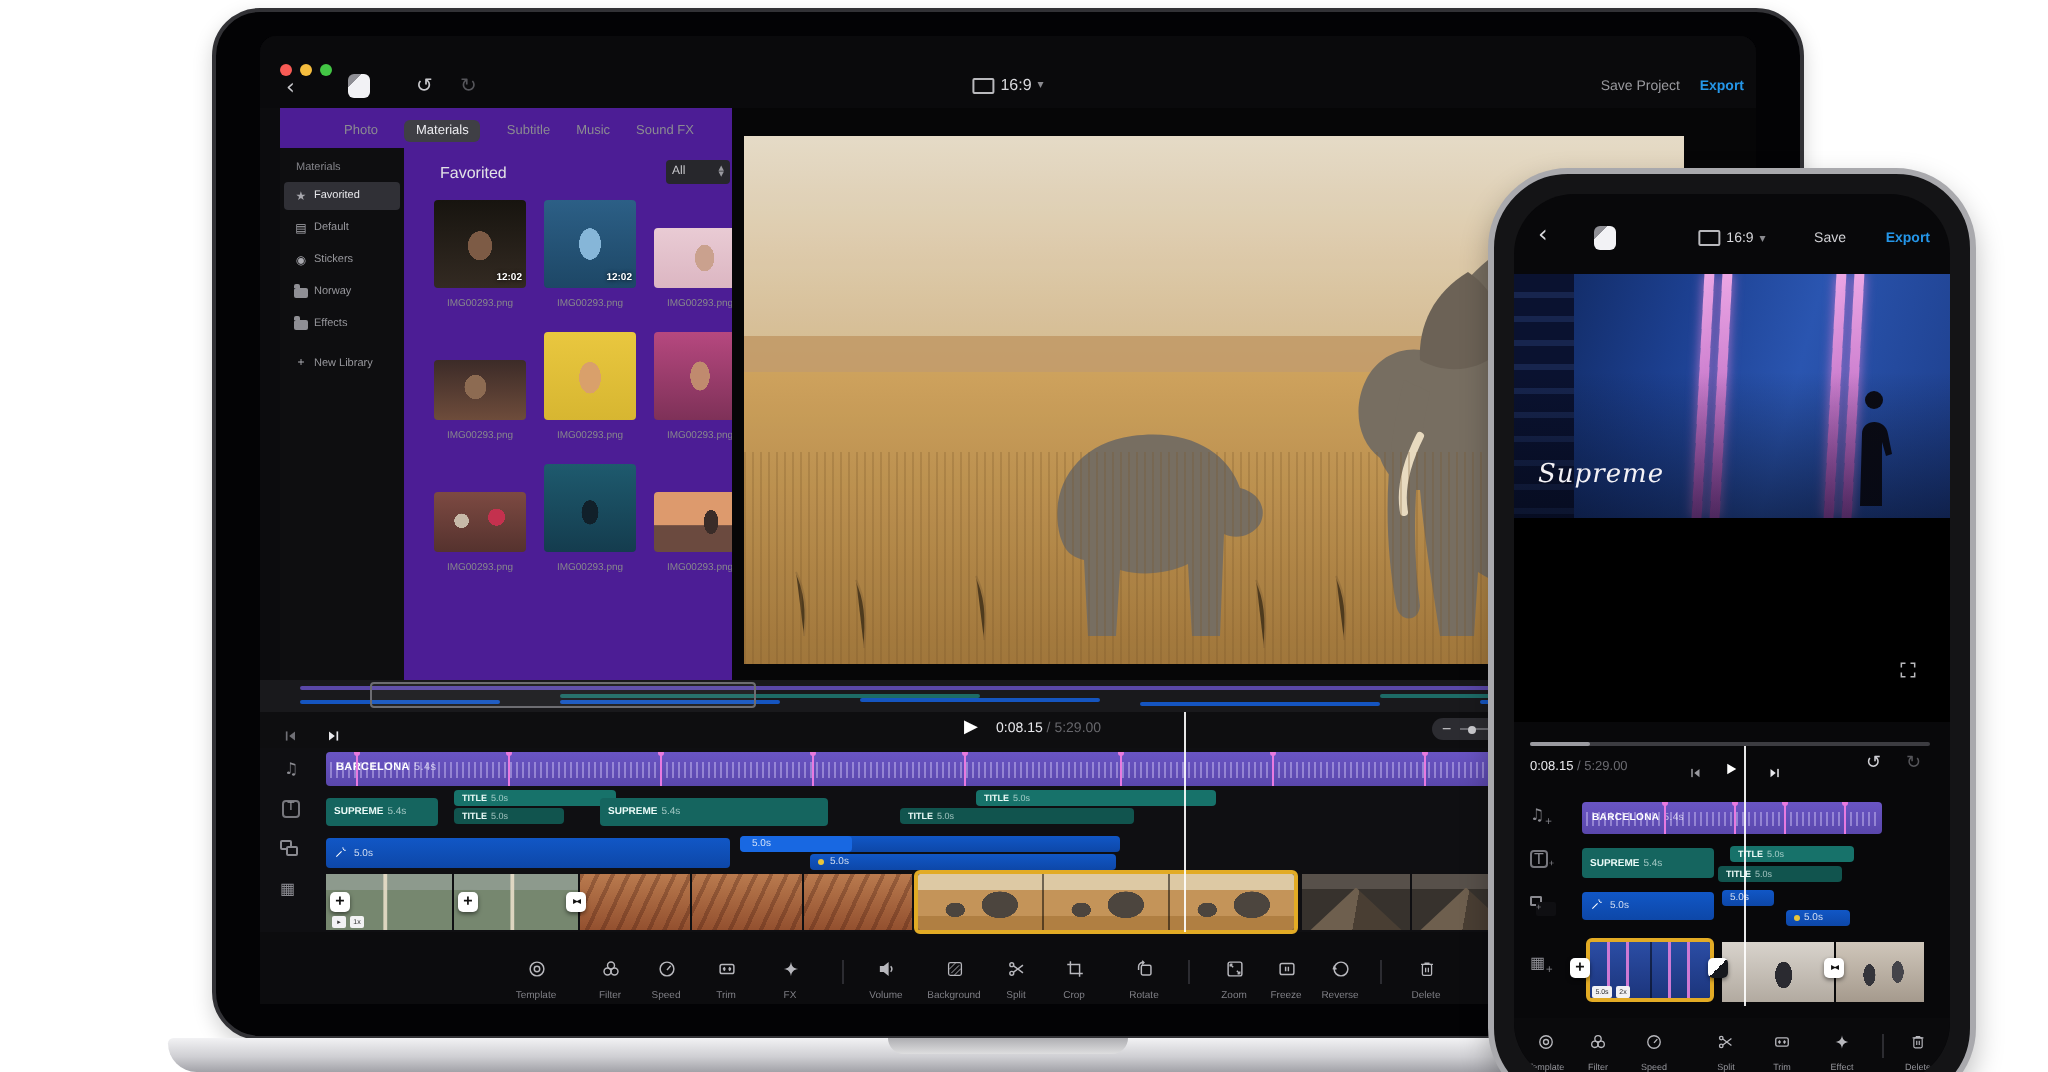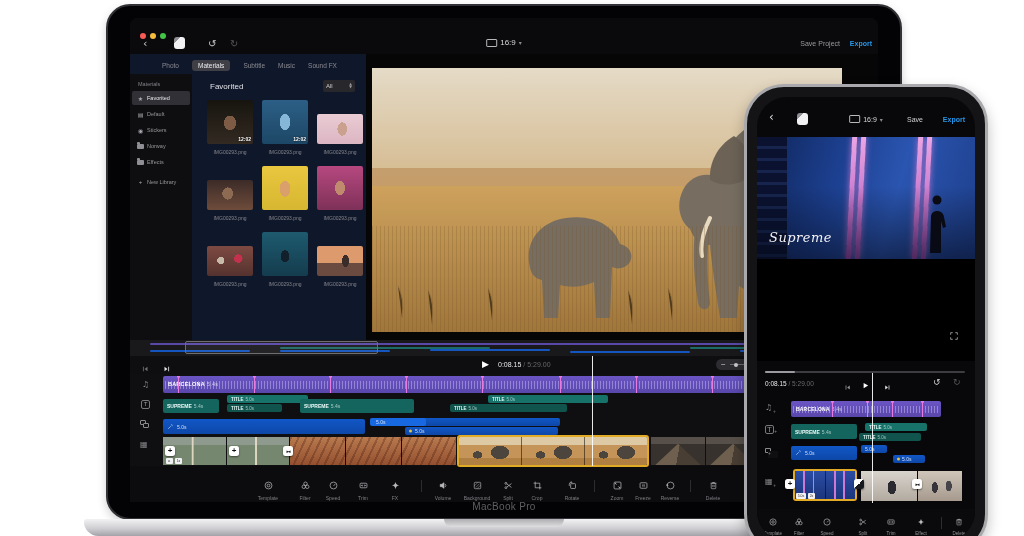--- a/index.html
+++ b/index.html
@@ -27,21 +27,21 @@
   .tfl i{display:inline-block;width:6px;height:6px;border-radius:50%;margin-right:4px}
   .nav-ic{position:absolute;color:#c9c9cd;font-size:11px;line-height:11px}
   .clap{width:11px;height:12px;border-radius:3px;background:linear-gradient(135deg,#8f8f95 30%,#f2f2f5 30%)}
   .ratio-wrap{position:absolute;left:50%;transform:translateX(-50%);top:20px;display:flex;align-items:center;gap:3px;color:#d8d8dc;font-size:8px}
   .ratio-ic{width:11px;height:8px;border:1px solid #b9b9bd;border-radius:1px}
   .caret{font-size:6px;color:#8a8a8f}
   .save-lbl{position:absolute;right:38px;top:22px;font-size:7px;color:#9a9a9f}
   .export-lbl{position:absolute;right:6px;top:22px;font-size:7px;font-weight:bold;color:#2596e8}
 
   
-  .m-left{position:absolute;left:0;top:36px;width:236px;height:286px;background:#0f172a}
+  .m-left{position:absolute;left:10px;top:36px;width:236px;height:286px;background:#4c1d95}
   .m-tabs{position:absolute;left:0;top:2px;width:236px;height:18px;display:flex;align-items:center;gap:13px;padding-left:32px;font-size:6.5px;color:#8b8b91}
   .m-tabs .tab.on{background:#3f3f45;color:#ececf0;padding:2px 6px;border-radius:3px}
   .m-side{position:absolute;left:0;top:20px;width:62px;height:266px;background:#0e0e10}
   .side-hd{position:absolute;left:8px;top:7px;font-size:5.5px;color:#84848a}
   .s-item{position:absolute;left:2px;width:58px;height:14px;border-radius:2px;display:flex;align-items:center;gap:3px;padding-left:5px;color:#97979c;font-size:5.5px}
   .s-item.on{background:#303036;color:#e8e8ec}
   .s-ic{font-size:6px;width:7px;text-align:center;color:#a8a8ae}
   .ic-folder{width:7px;height:5px;background:#8f8f95;border-radius:1px;position:relative}
   .ic-folder::before{content:"";position:absolute;left:0;top:-1.5px;width:3px;height:1.5px;background:#8f8f95;border-radius:1px 1px 0 0}
   .lib-title{position:absolute;left:80px;top:28px;font-size:8px;color:#e2e2e6}
@@ -546,21 +546,20 @@
             </svg><span class="tl">Freeze</span></div>
         <div class="tool" style="left:523px"><svg>
               <use href="#i-reverse"></use>
             </svg><span class="tl">Reverse</span></div>
         <i class="tdiv" style="left:560px"></i>
         <div class="tool" style="left:566px"><svg>
               <use href="#i-delete"></use>
             </svg><span class="tl">Delete</span></div>
       </div>
     </div>
-    <div class="mac-chin">MacBook Pro</div>
   </div>
   <div class="laptop-base"></div>
 
   <div class="phone">
     <div class="phone-screen">
 
       <div class="p-title">
         <span class="back glyph">‹</span>
         <span class="p-clap"></span>
         <div class="p-ratio">

